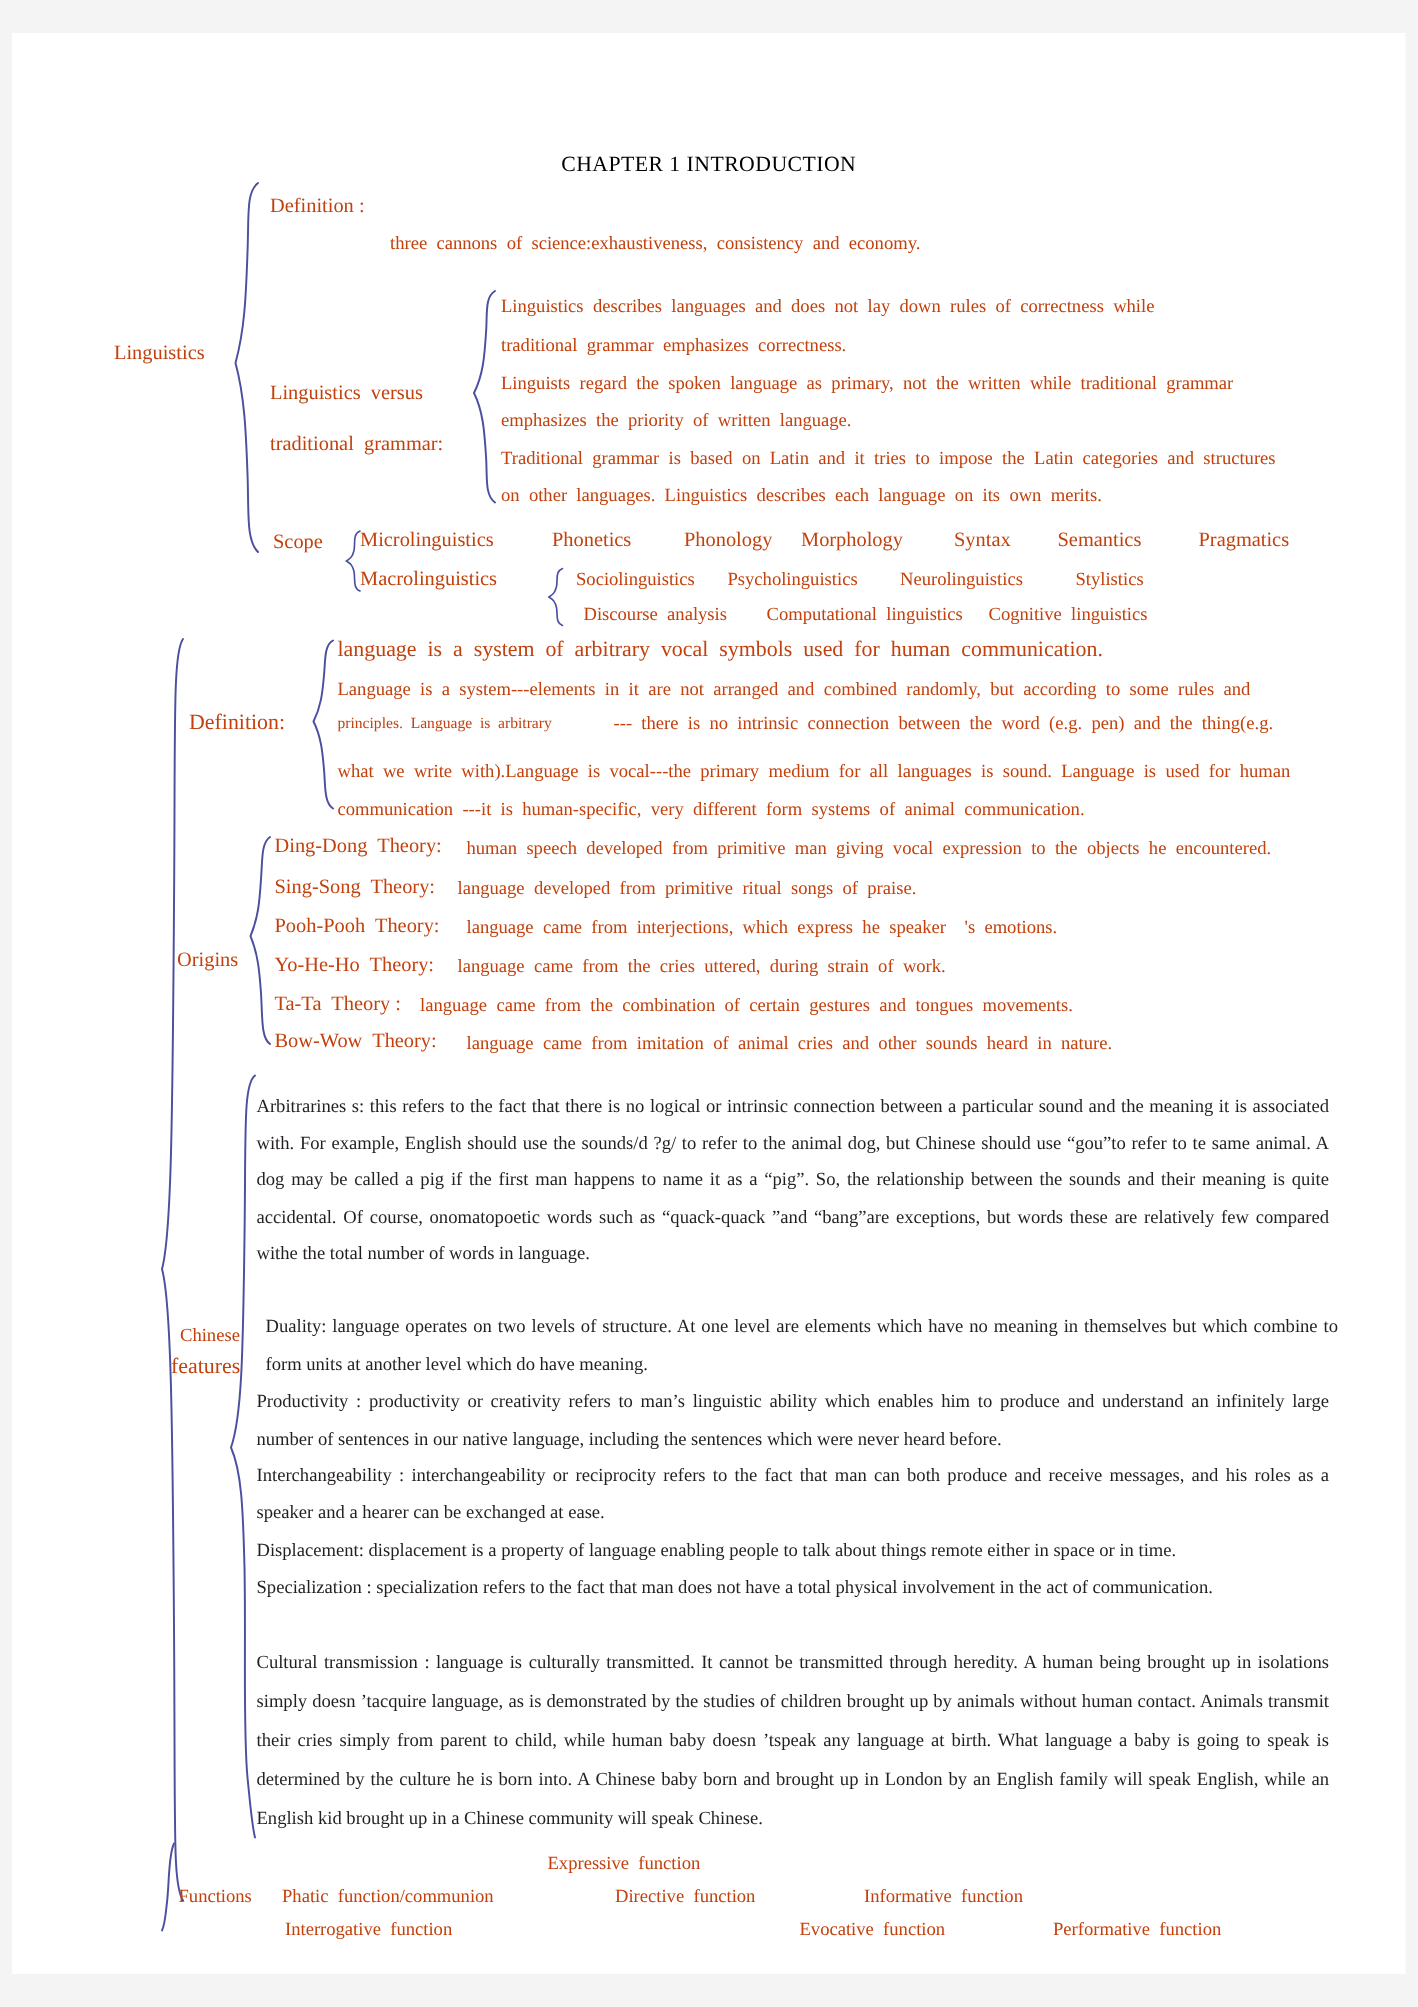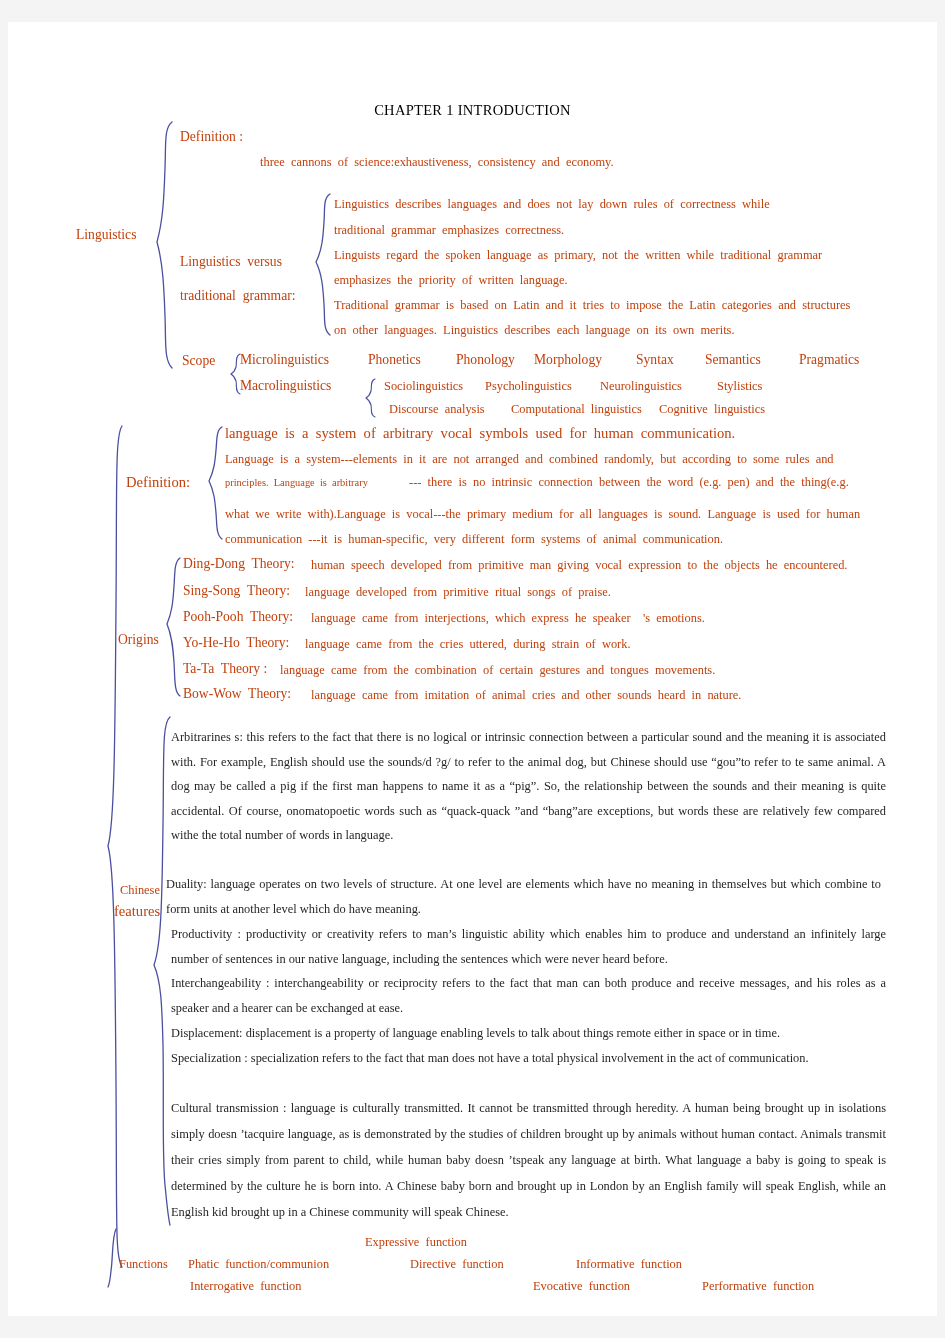--- a/index.html
+++ b/index.html
@@ -167,27 +167,27 @@
 
   <svg class="brace" style="left:143px; top:693px;" width="22" height="512" viewBox="0 0 22 512">
     <path d="M19 2 C11 8 13 40 12 110 C11 190 10 230 3 250 C10 266 11 290 12 330 C13 380 11 440 14 470 C16 490 17 502 19 510"></path>
   </svg>
 
   <div class="t" style="left:112px; top:862px;">Chinese</div>
   <div class="t big" style="left:106px; top:882px;">features</div>
 
   <div class="just" style="left:163px; top:703px; width:715px;">Arbitrarines    s: this refers to      the  fact  that  there  is  no    logical   or   intrinsic   connection between a particular    sound  and  the  meaning  it  is  associated  with.  For  example,  English  should  use  the  sounds/d  ?g/  to  refer  to  the  animal  dog,  but  Chinese  should  use  “gou”to  refer  to  te  same  animal.  A  dog  may  be  called  a  pig          if  the  first  man  happens  to  name  it  as  a          “pig”.  So,  the  relationship   between   the   sounds and     their   meaning    is  quite accidental.   Of   course, onomatopoetic      words   such   as  “quack-quack  ”and  “bang”are  exceptions,  but  words  these  are  relatively  few  compared  withe  the  total  number  of  words  in  language.</div>
 
-  <div class="just" style="left:158px; top:850px; width:715px;">Duality:  language  operates  on  two  levels  of  structure.  At  one  level  are  elements  which  have  no  meaning  in  themselves  but    which  combine  to  form  units  at  another  level  which  do  have  meaning.</div>
+  <div class="just" style="left:169px; top:850px; width:715px;">Duality:  language  operates  on  two  levels  of  structure.  At  one  level  are  elements  which  have  no  meaning  in  themselves  but    which  combine  to  form  units  at  another  level  which  do  have  meaning.</div>
 
   <div class="just" style="left:163px; top:900px; width:715px;">Productivity  :  productivity   or  creativity       refers  to  man’s  linguistic   ability   which enables  him  to  produce  and  understand  an  infinitely  large  number  of  sentences  in  our  native  language,  including  the  sentences  which  were  never  heard  before.</div>
 
   <div class="just" style="left:163px; top:949px; width:715px;">Interchangeability      :  interchangeability  or  reciprocity  refers  to  the  fact  that  man  can  both  produce  and  receive  messages,  and  his  roles  as  a  speaker  and  a  hearer  can  be  exchanged  at  ease.</div>
 
-  <div class="just" style="left:163px; top:999px; width:715px;">Displacement:    displacement  is  a  property  of  language  enabling  levels  to  talk  about  things  remote  either  in  space  or  in  time.</div>
+  <div class="just" style="left:163px; top:999px; width:715px;">Displacement:    displacement  is  a  property  of  language  enabling  people  to  talk  about  things  remote  either  in  space  or  in  time.</div>
 
   <div class="just" style="left:163px; top:1024px; width:715px;">Specialization  :   specialization  refers  to   the   fact   that      man does  not   have a total   physical   involvement      in   the   act  of  communication.</div>
 
   <div class="just lh26" style="left:163px; top:1073px; width:715px;">Cultural  transmission      :  language  is  culturally  transmitted.  It  cannot  be  transmitted  through  heredity.  A  human  being  brought  up  in  isolations  simply  doesn ’tacquire  language,  as  is  demonstrated  by  the  studies  of  children  brought  up  by  animals  without  human  contact.  Animals  transmit  their  cries  simply  from  parent  to  child,  while  human baby  doesn              ’tspeak  any  language  at  birth.  What  language  a  baby  is  going  to  speak  is  determined  by  the  culture  he  is  born  into.  A  Chinese  baby  born  and  brought  up  in  London  by  an  English  family  will  speak  English,  while  an  English  kid  brought  up  in  a  Chinese  community  will  speak  Chinese.</div>
 
   <svg class="brace" style="left:98px; top:1205px;" width="14" height="62" viewBox="0 0 14 62">
     <path d="M10 2 C6 10 7 30 5 44 C4 54 3 58 2 60"></path>
   </svg>
 
   <div class="t" style="left:111px; top:1236px;">Functions</div>

